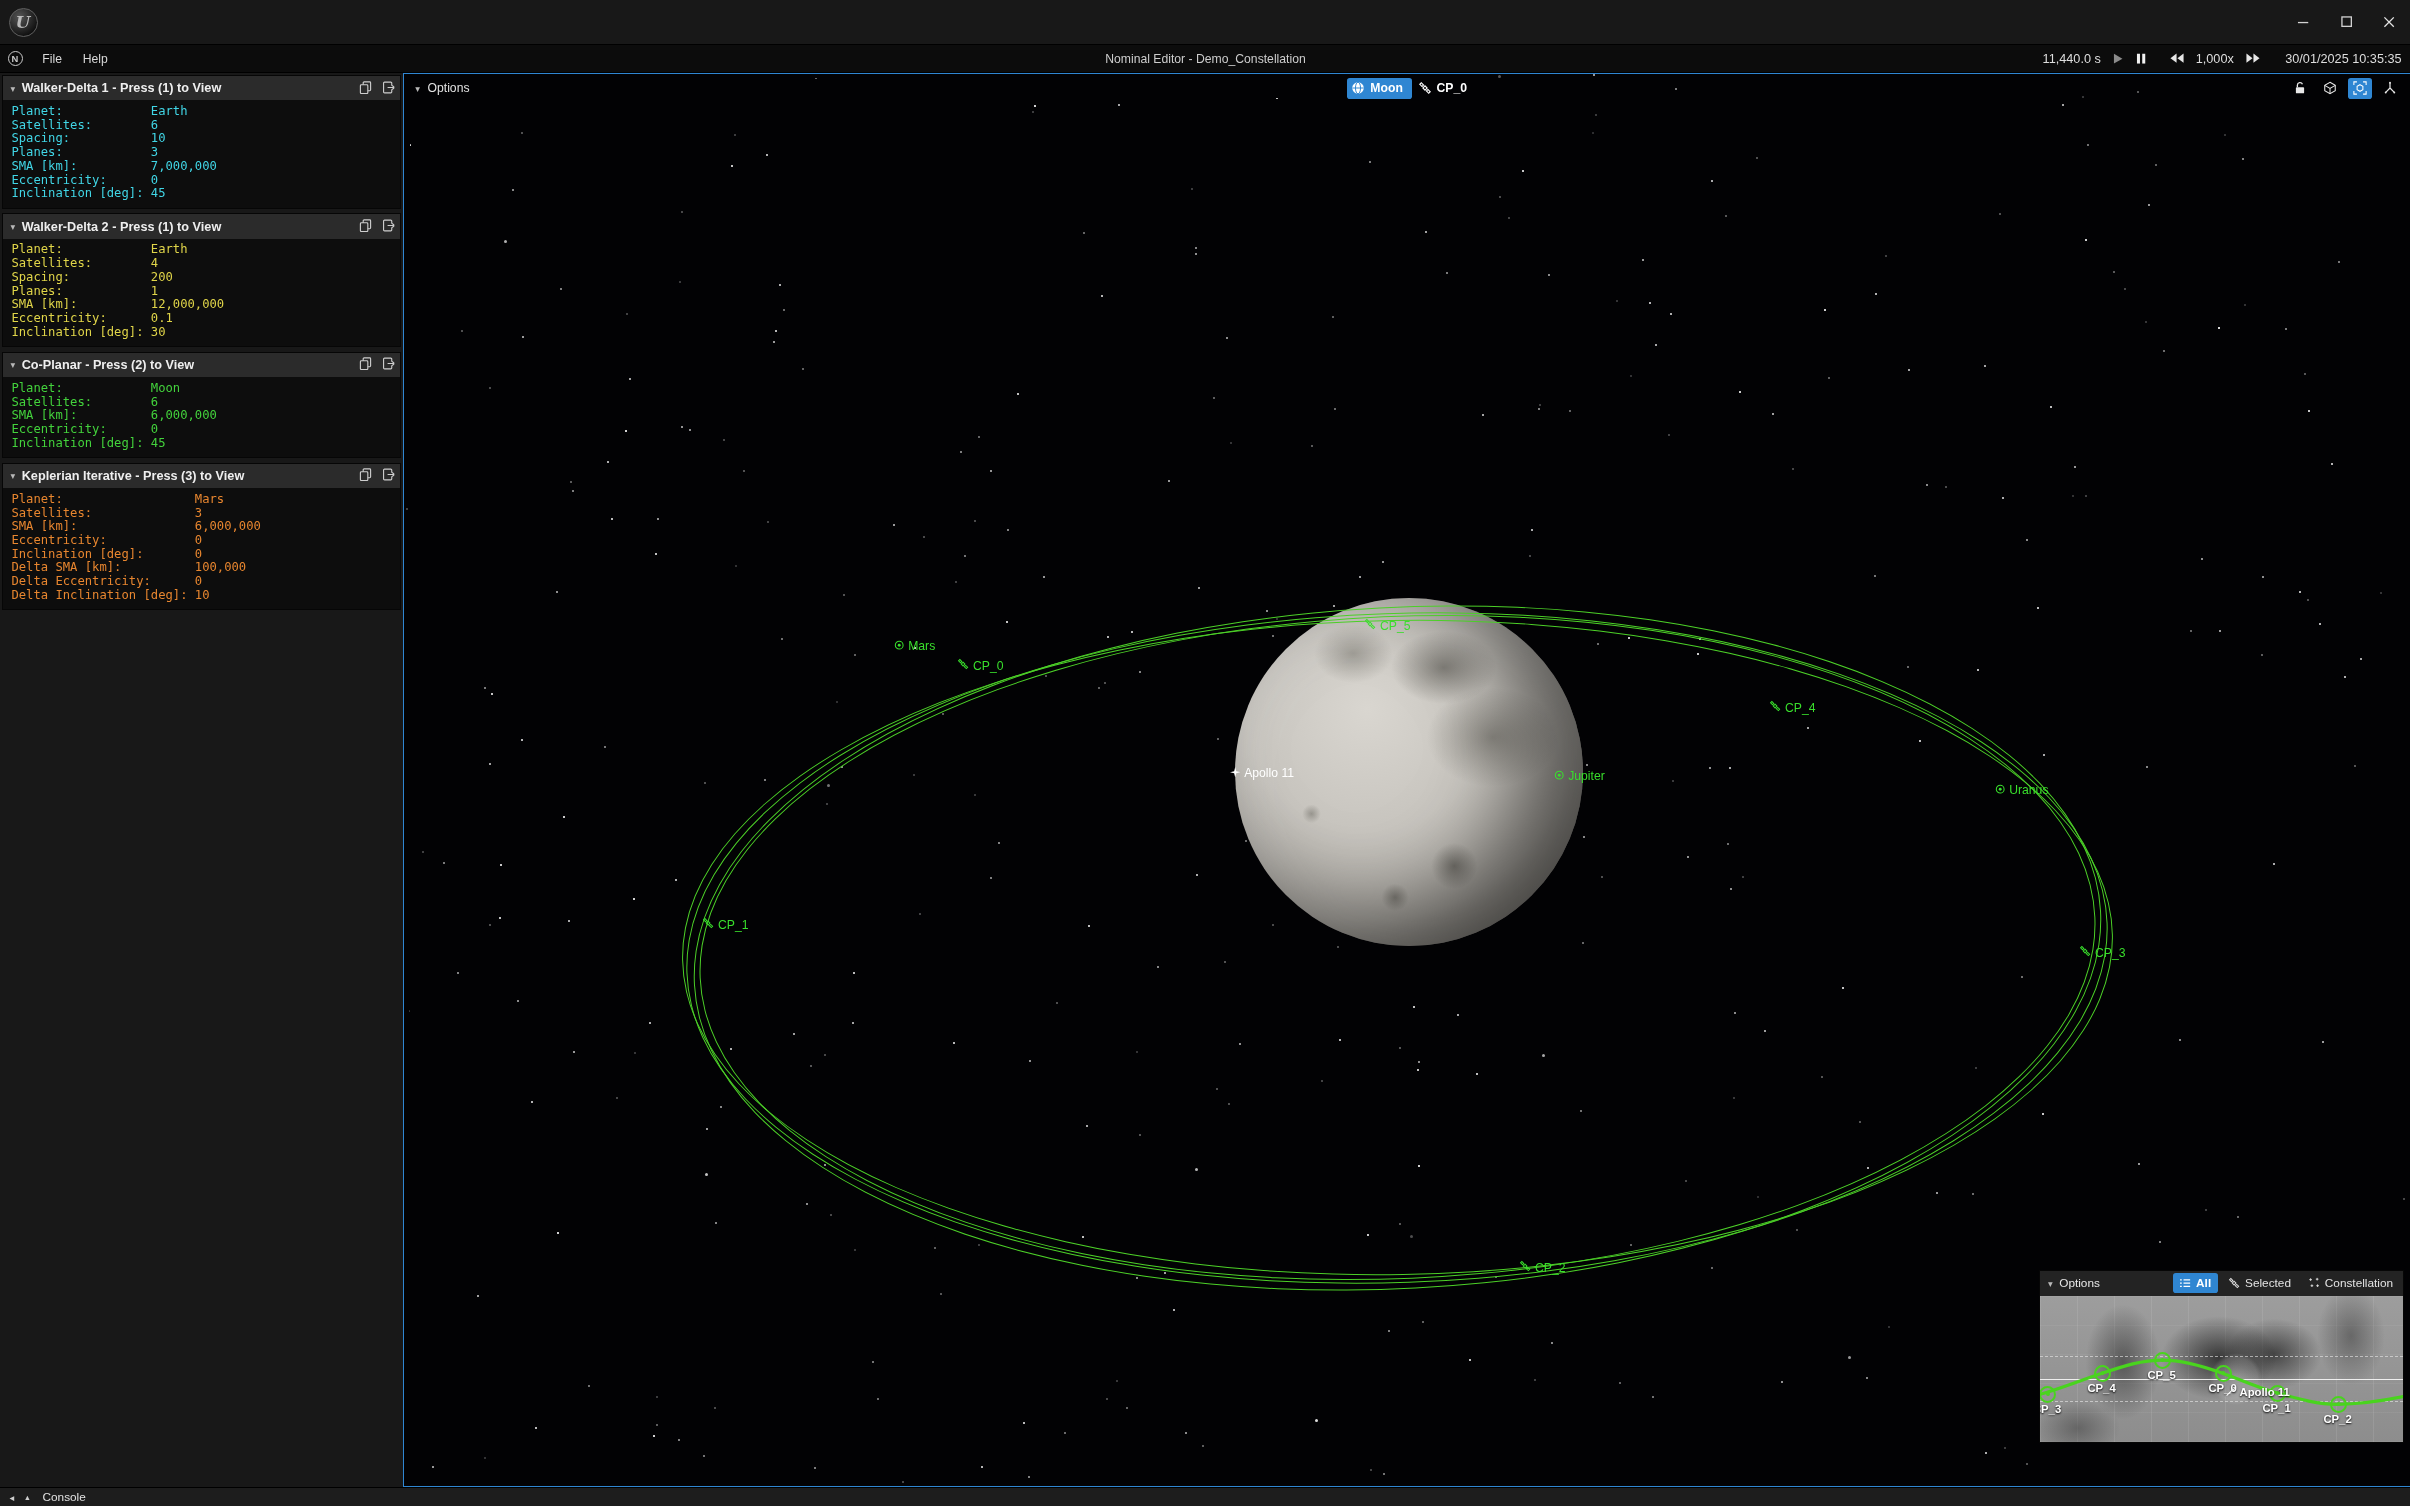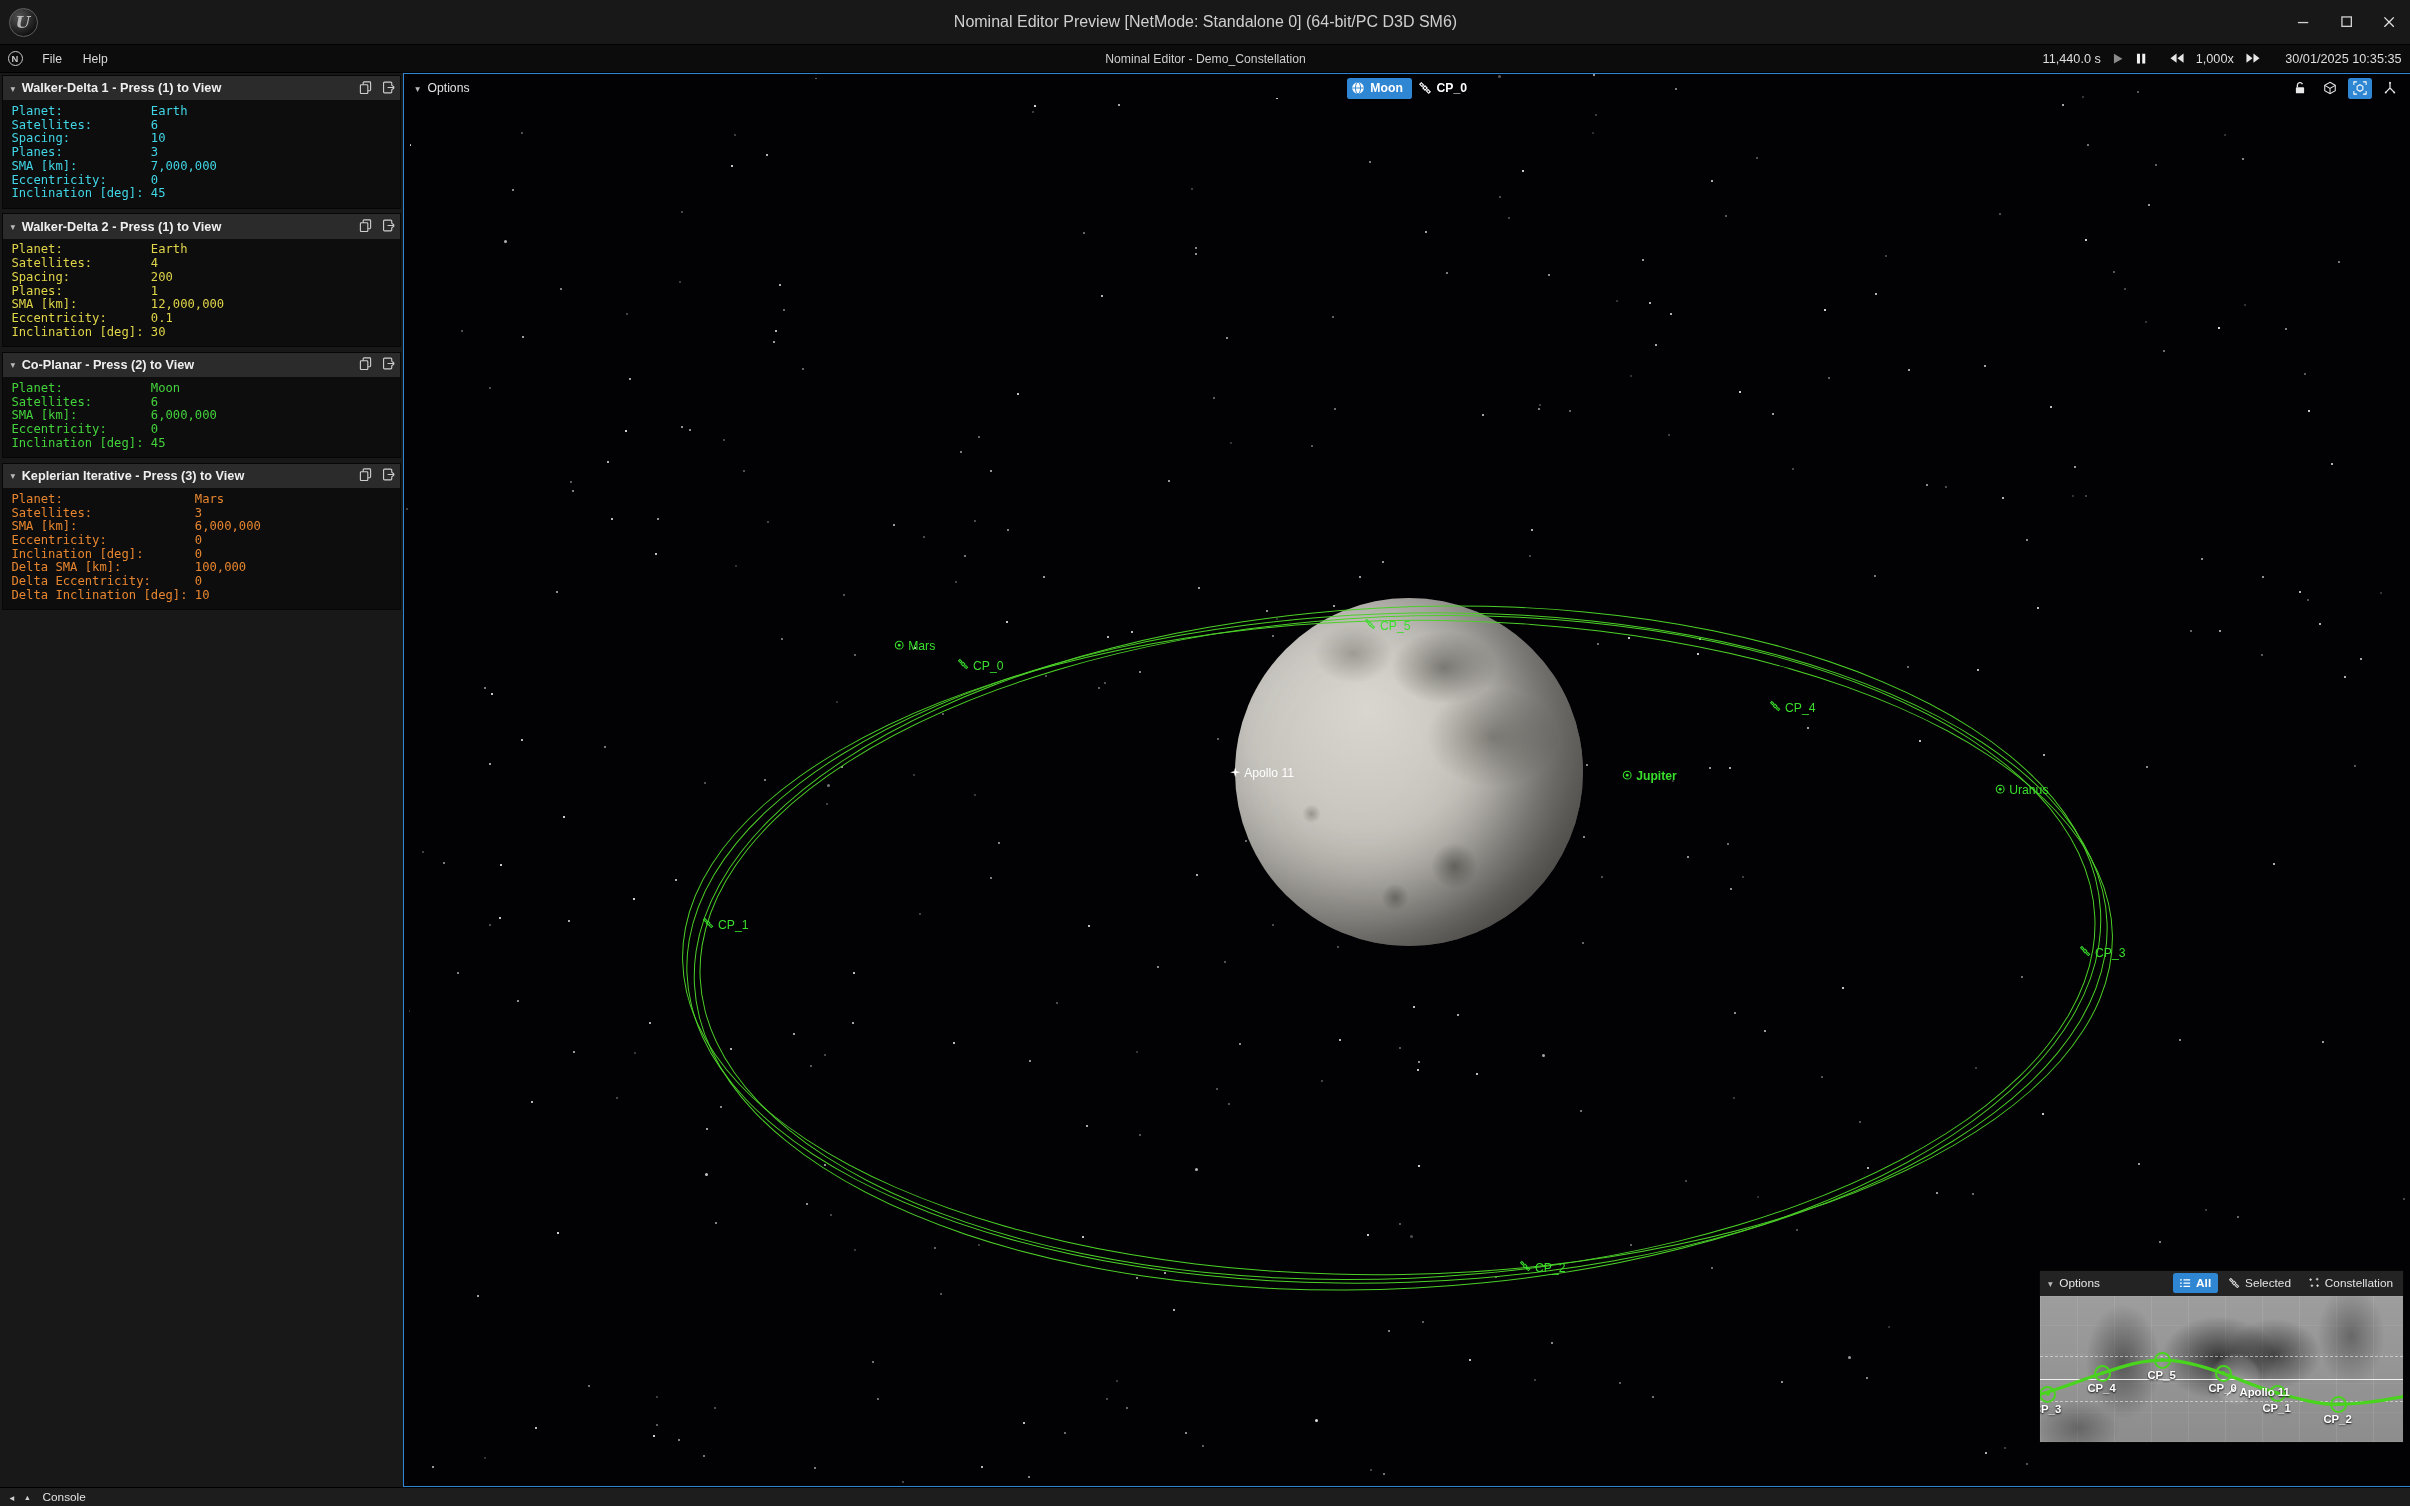--- a/index.html
+++ b/index.html
@@ -114,21 +114,20 @@
 
   
   .consolebar { height:19px; background:#1d1d1d; border-top:0.9px solid #000; display:flex; align-items:center;
     color:#e0e0e0; font-size:11.8px; gap:13px; padding-left:9.4px; }
 </style>
 </head>
 <body>
 
 <div class="titlebar">
   <div class="ue-logo">U</div>
-  <div class="win-title">Nominal Editor Preview [NetMode: Standalone 0]  (64-bit/PC D3D SM6)</div>
   <div class="win-btns">
     <div class="win-btn">
       <svg width="12.2" height="12.2" viewBox="0 0 13 13">
           <path d="M1 7h11" stroke="#d2d2d2" stroke-width="1.4"></path>
         </svg>
     </div>
     <div class="win-btn">
       <svg width="11.3" height="11.3" viewBox="0 0 12 12">
           <rect x="1" y="1" width="10" height="10" fill="none" stroke="#d2d2d2" stroke-width="1.4"></rect>
         </svg>
@@ -688,21 +687,21 @@
               </g>
             </svg></span>
           <span>CP_4</span>
         </div>
         <div class="vlabel site" style="left: 826px; top: 692px;">
           <span><svg viewBox="0 0 12 12" width="10.4" height="10.4" fill="#fff">
               <path d="M6 0 7.2 4.8 12 6 7.2 7.2 6 12 4.8 7.2 0 6 4.8 4.8Z"></path>
             </svg></span>
           <span>Apollo 11</span>
         </div>
-        <div class="vlabel planet" style="left: 1218px; top: 695px; font-weight: bold;">
+        <div class="vlabel planet" style="left: 1150px; top: 695px;">
           <span><svg viewBox="0 0 12 12" width="10.4" height="10.4">
               <circle cx="6" cy="6" r="4.5" fill="none" stroke="currentColor" stroke-width="1.2"></circle>
               <circle cx="6" cy="6" r="1.7" fill="currentColor"></circle>
             </svg></span>
           <span>Jupiter</span>
         </div>
         <div class="vlabel planet" style="left: 1591px; top: 709px;">
           <span><svg viewBox="0 0 12 12" width="10.4" height="10.4">
               <circle cx="6" cy="6" r="4.5" fill="none" stroke="currentColor" stroke-width="1.2"></circle>
               <circle cx="6" cy="6" r="1.7" fill="currentColor"></circle>

